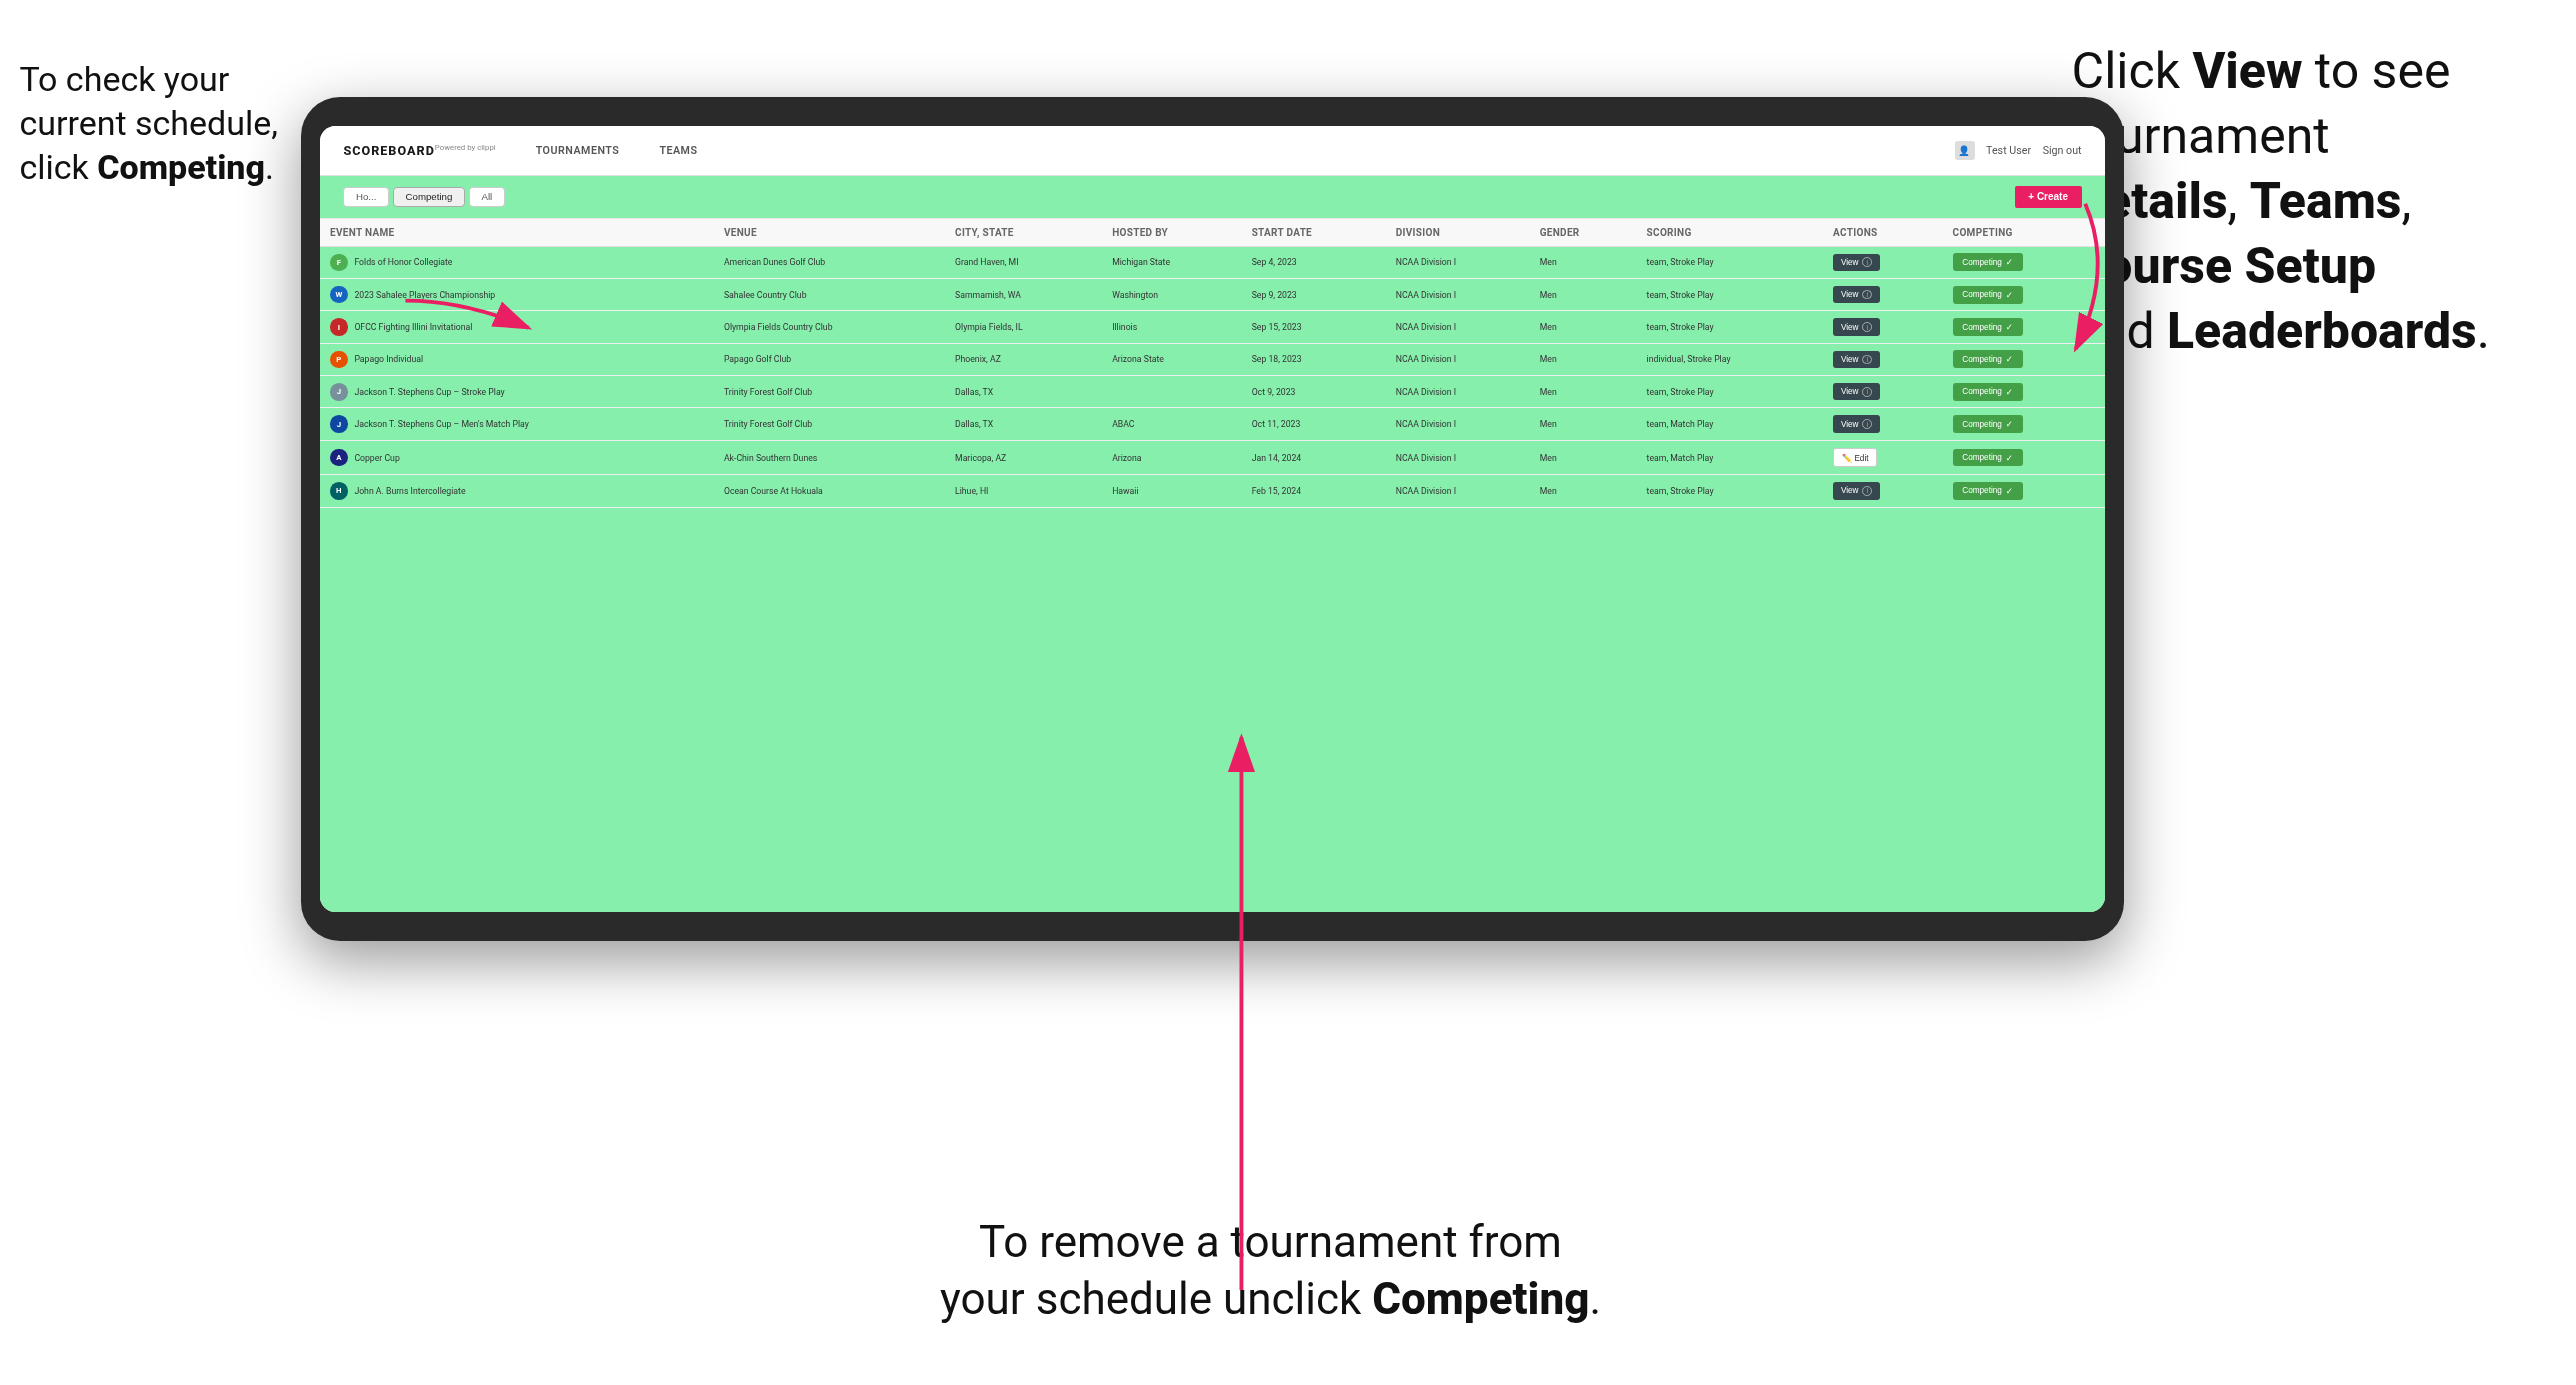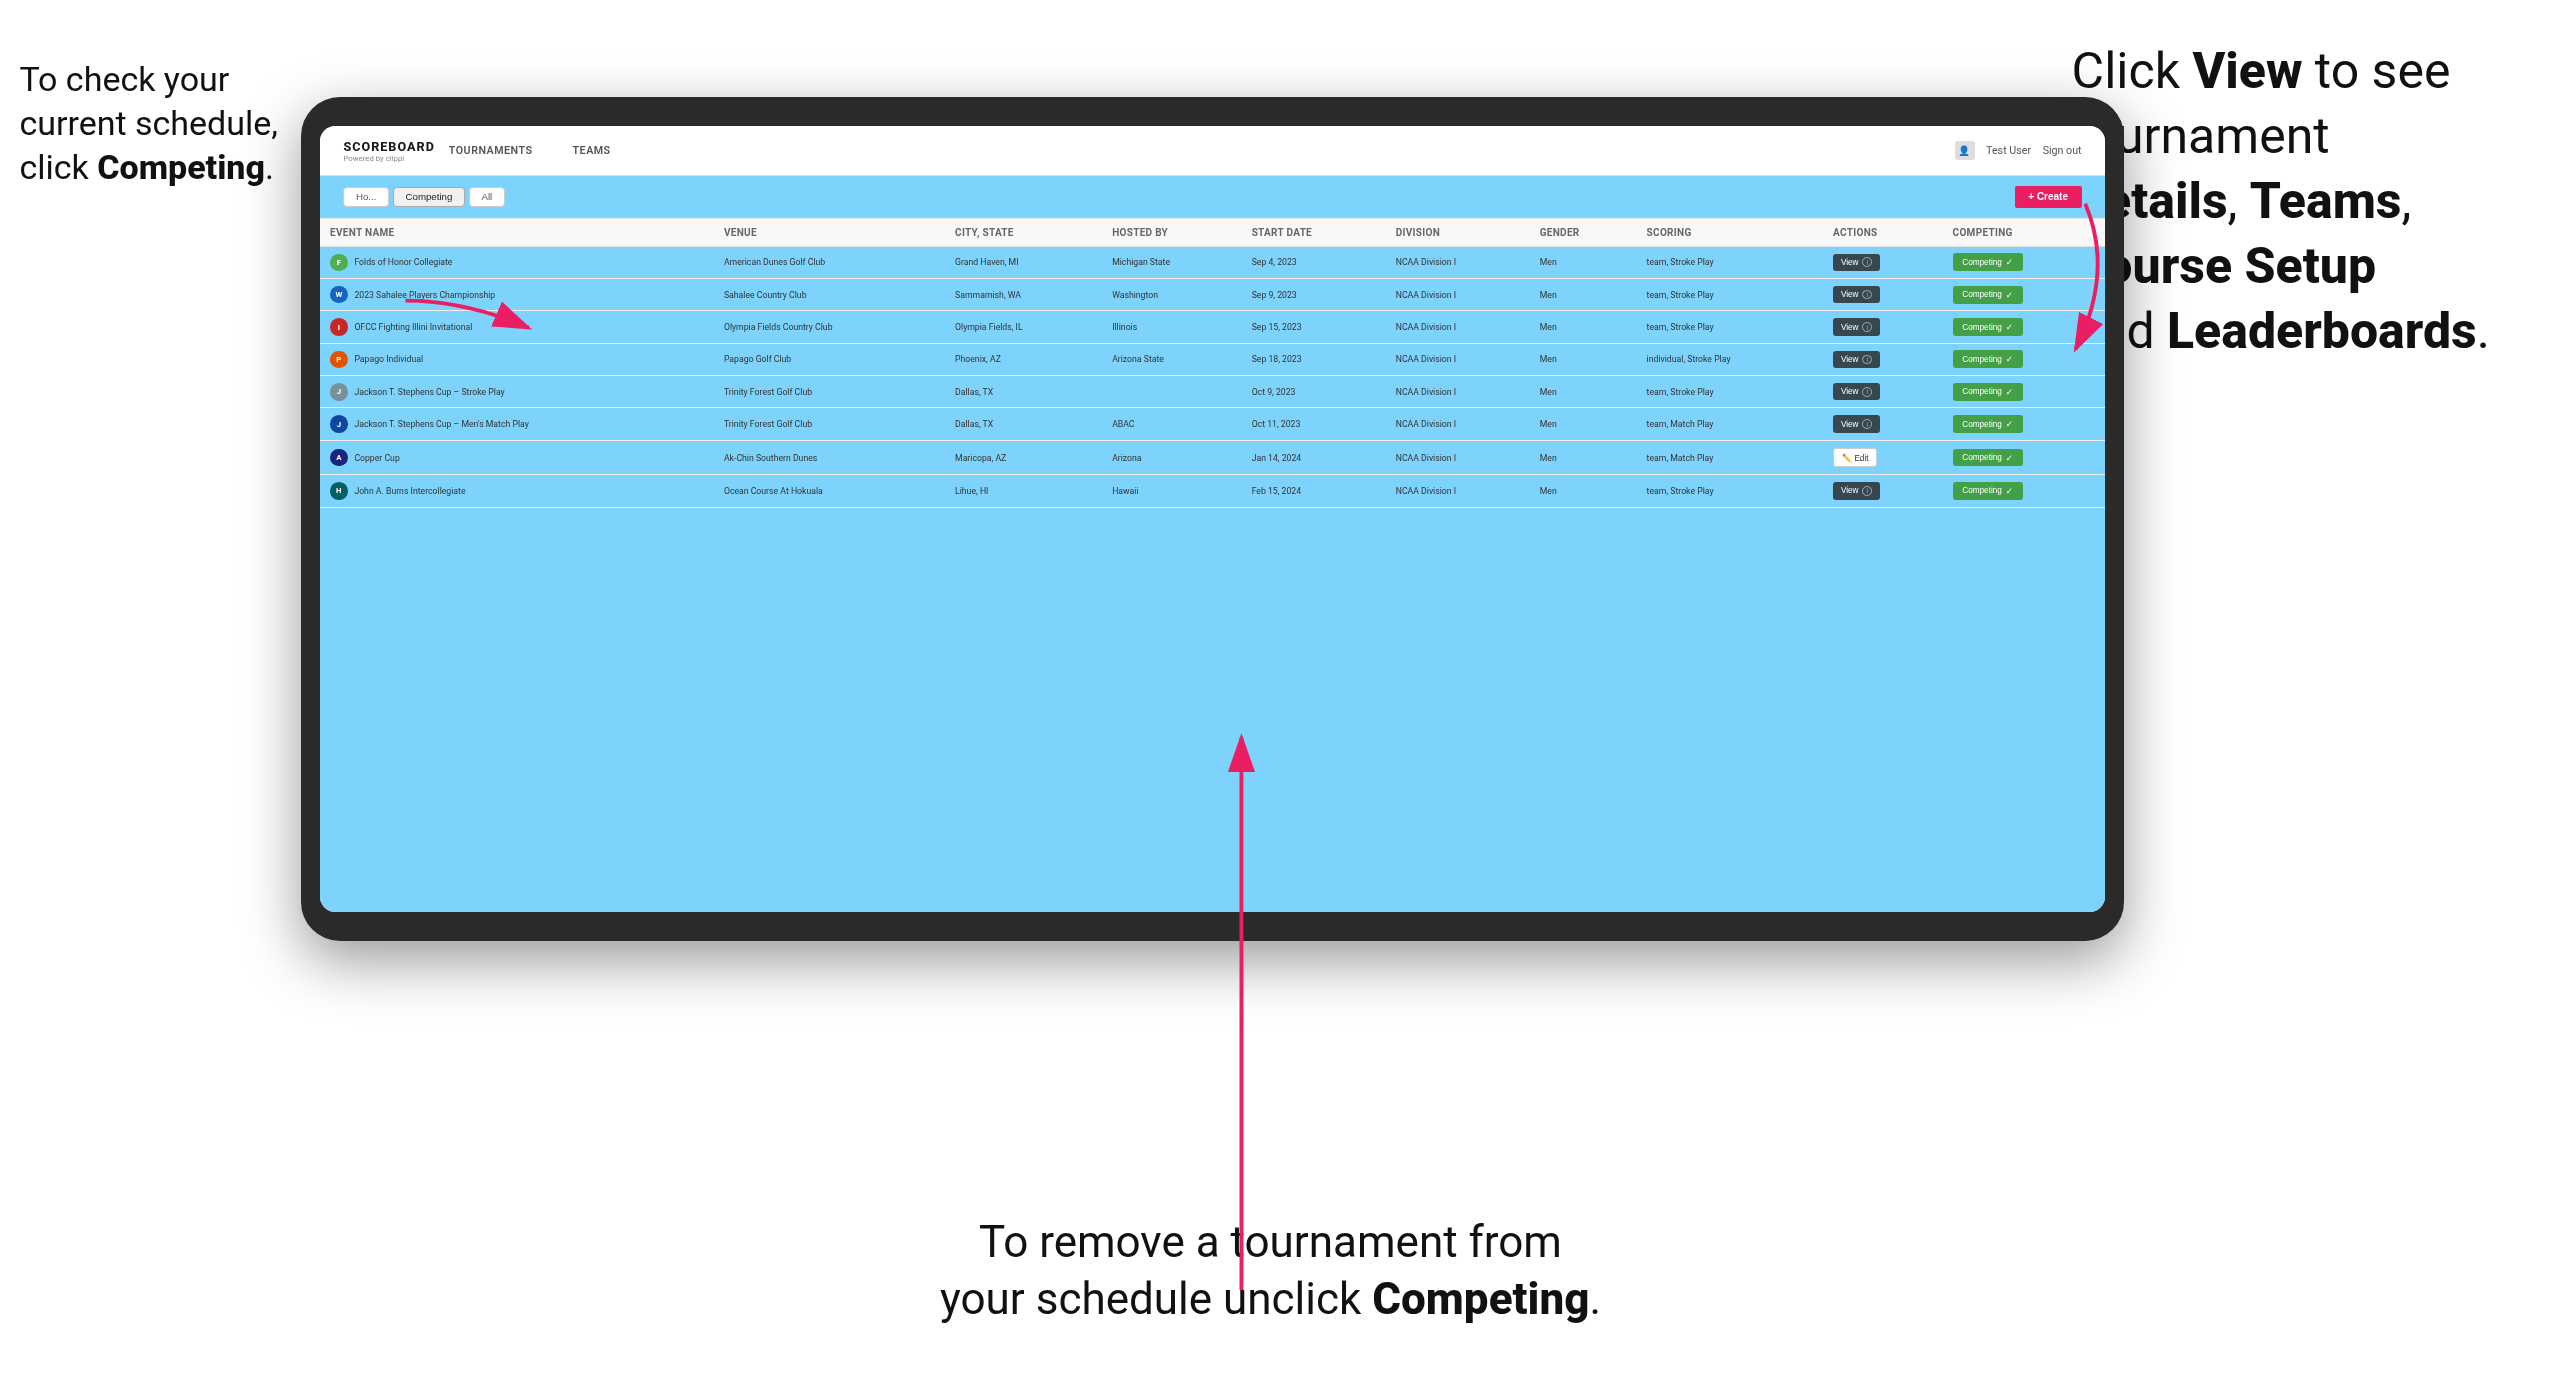--- a/index.html
+++ b/index.html
@@ -86,22 +86,21 @@
       border-bottom: 1px solid #e0e0e0;
       padding: 0 23px;
       display: flex;
       align-items: center;
       height: 50px;
       flex-shrink: 0;
     }
 
     .brand {
       display: flex;
-      flex-direction: column;
-      margin-right: 14px;
+      margin-right: 40px;
     }
     .brand-title {
       font-size: 12.6px;
       font-weight: 800;
       letter-spacing: 1px;
       color: #1a1a1a;
     }
     .brand-sub {
       font-size: 7.8px;
       color: #888;
@@ -137,21 +136,21 @@
       border-radius: 2.9px;
       display: flex;
       align-items: center;
       justify-content: center;
       font-size: 9.7px;
     }
 
     
     .content {
       flex: 1;
-      background: #7dd3fc;
+      background: #86efac;
       overflow: hidden;
       display: flex;
       flex-direction: column;
     }
 
     
     .filter-bar {
       padding: 9.7px 23px;
       display: flex;
       align-items: center;

